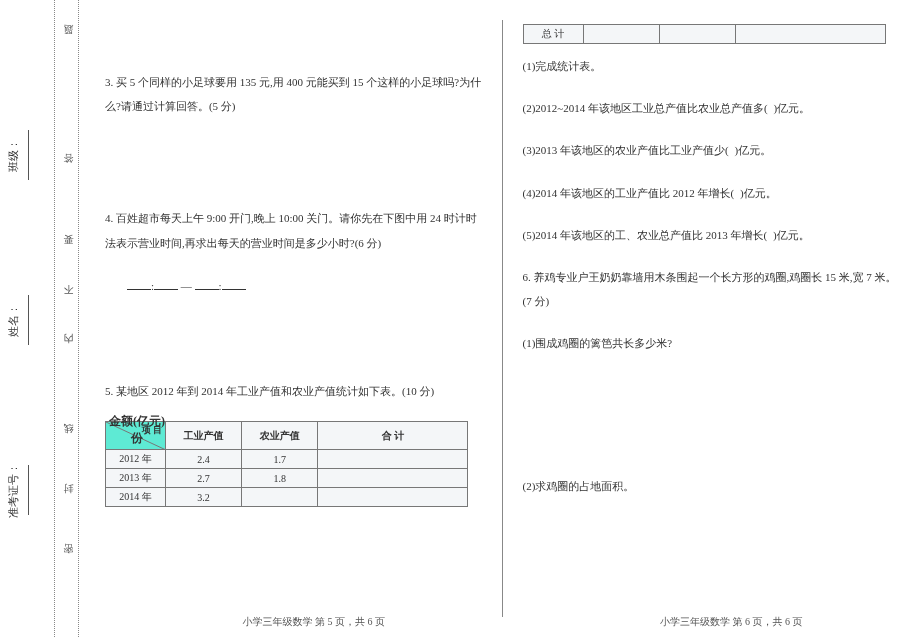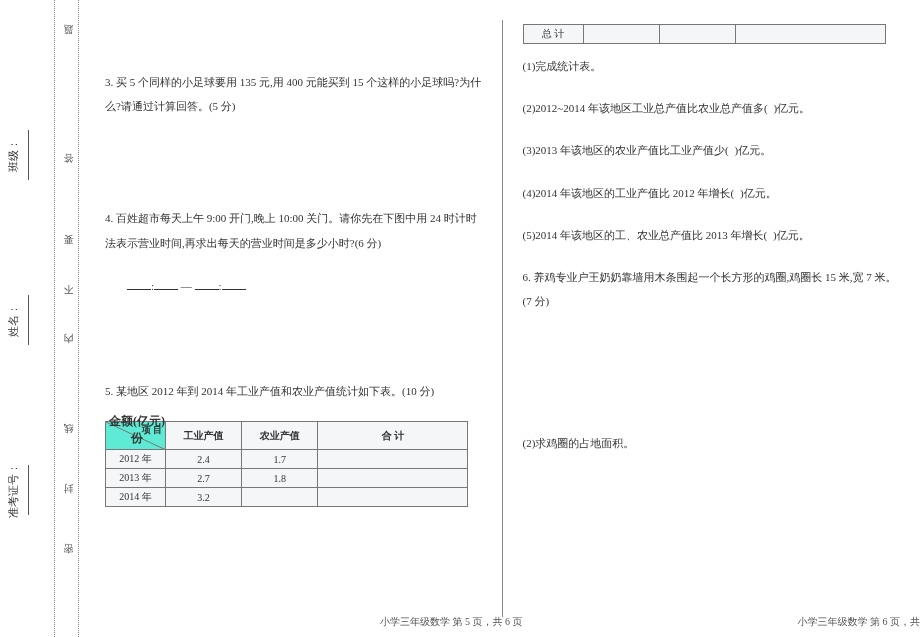--- a/index.html
+++ b/index.html
@@ -90,21 +90,21 @@
       height: 28px;
       background: #5eead4;
     }
     .diag svg { position: absolute; left:0; top:0; }
     .diag-top { position:absolute; right:3px; top:2px; font-size:9px; }
     .diag-bot { position:absolute; left:3px; bottom:2px; font-size:12px;margin-top:32px; }
     .footer {
       position: absolute;
       bottom: 8px;
       width: 100%;
-      text-align: right;
+      text-align: center;
       font-size: 10px;
       color: #555;
     }
     .shop-box {
       margin-left: 2em;
       line-height: 2.4;
     }
     .time-slot {
       display: inline-block;
       border-bottom: 1px solid #333;
@@ -224,18 +224,19 @@
       <span>(3)2013 年该地区的农业产值比工业产值少(</span><span class="blank-paren">   </span><span>)亿元。</span>
     </div>
     <div class="q">
       <span>(4)2014 年该地区的工业产值比 2012 年增长(</span><span class="blank-paren">   </span><span>)亿元。</span>
     </div>
     <div class="q">
       <span>(5)2014 年该地区的工、农业总产值比 2013 年增长(</span><span class="blank-paren">   </span><span>)亿元。</span>
     </div>
 
     <div class="q">6. 养鸡专业户王奶奶靠墙用木条围起一个长方形的鸡圈,鸡圈长 15 米,宽 7 米。(7 分)</div>
+    <div class="q">(1)围成鸡圈的篱笆共长多少米?</div>
     <div class="big-gap"></div>
     <div class="q">(2)求鸡圈的占地面积。</div>
 
     <div class="footer">小学三年级数学   第 6 页，共 6 页</div>
   </div>
 </div>
 
 </body></html>

